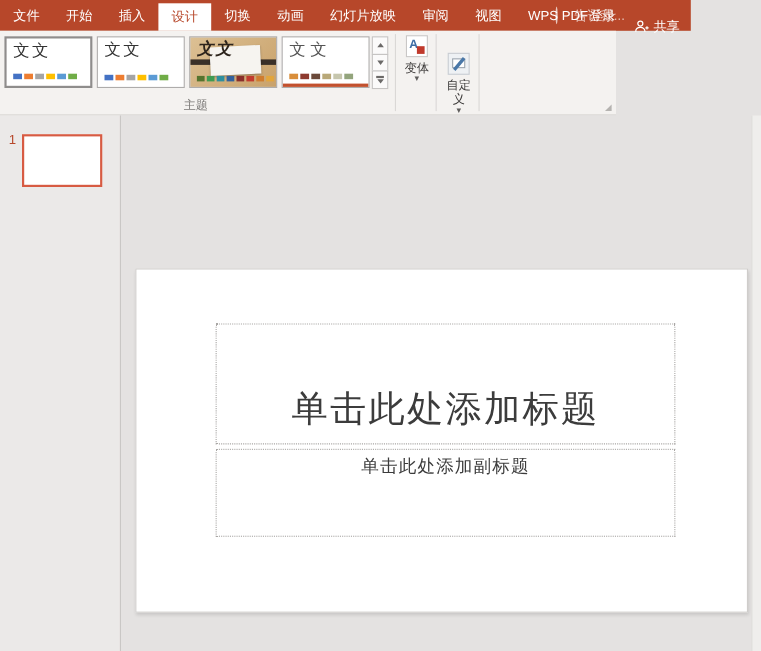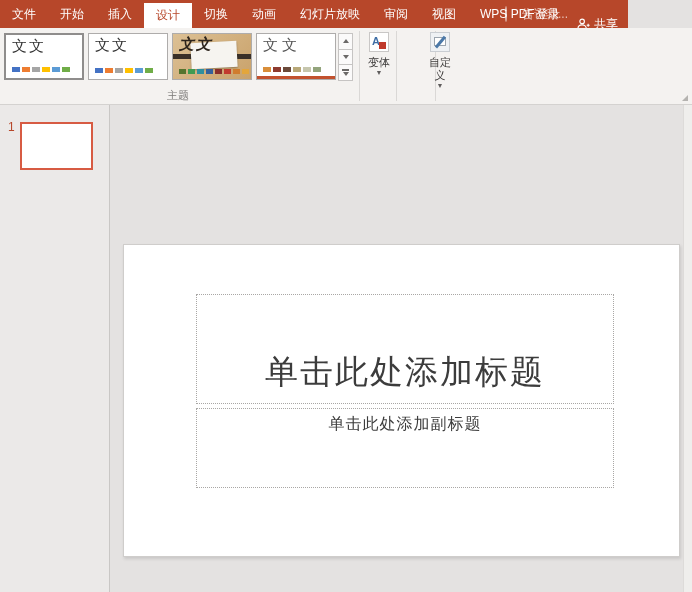--- a/index.html
+++ b/index.html
@@ -13,21 +13,21 @@
   .tab.active { background:#fff; color:#b7472a; margin-top:3px; padding-top:0; }
   .tellme { position:absolute; left:505px; top:0; height:28px; display:flex; align-items:center; gap:6px; color:rgba(255,255,255,0.65); font-size:12px; }
   .bulb { width:11px; height:15px; position:relative; opacity:0.7; }
   .bulb .globe { width:10px; height:10px; border:1.4px solid #fff; border-radius:50%; }
   .bulb .base { width:5px; height:3px; background:#fff; margin:1px auto 0; }
   .tab-right { position:absolute; right:0; top:0; height:28px; display:flex; align-items:center; }
   .signin { color:#fff; font-size:12px; padding:0 10px; }
   .share { color:#fff; font-size:12px; display:flex; align-items:center; gap:4px; padding:0 10px 0 6px;margin-top:20px; }
 
   
-  .ribbon { position:absolute; left:0; top:28px; width:692px; height:77px; background:#f4f2f0; border-bottom:1px solid #d4d2d0;padding-left:36px; }
+  .ribbon { position:absolute; left:0; top:28px; width:560px; height:77px; background:#f4f2f0; border-bottom:1px solid #d4d2d0;padding-left:36px; }
   .theme-item { position:absolute; top:5px; width:80px; height:47px; background:#fff; border:1px solid #aeacab; overflow:hidden; }
   .theme-item.selected { border:2px solid #8f8d8c; }
   .theme-text { position:absolute; left:6px; top:2px; font-size:15px; color:#333; letter-spacing:2px; }
   .swatch-row { position:absolute; left:6px; bottom:6px; display:flex; gap:2px; }
   .swatch-row span { width:8px; height:5px; display:block; }
   .theme-wood { background:linear-gradient(135deg,#dcc094,#c9a26b); }
   .theme-wood .band { position:absolute; left:0; top:20px; width:100%; height:5px; background:#3a3028; }
   .theme-wood .paper { position:absolute; left:18px; top:8px; width:46px; height:26px; background:#f6f4f0; transform:rotate(-3deg); box-shadow:0 1px 2px rgba(0,0,0,.3); }
   .theme-wood .theme-text { font-weight:bold; font-style:italic; color:#2d241c; z-index:2; top:1px; }
   .theme-wood .swatch-row span { width:7px; height:5px; }
@@ -180,21 +180,21 @@
     <div class="rib-sep" style="left:435px;"></div>
 
     <div class="bigbtn" style="left:361px;">
       <span class="icon-variants">
           <span class="A">A</span>
           <span class="sq"></span>
         </span>
       <span class="lbl">变体</span>
       <span class="caret">▼</span>
     </div>
-    <div class="bigbtn" style="left:422px;">
+    <div class="bigbtn" style="left:399px;margin-top:16px;">
       <span class="icon-customize">
           <span class="page"></span>
           <span class="pencil"></span>
         </span>
       <span class="lbl">自定义</span>
       <span class="caret">▼</span>
     </div>
 
     <div class="collapse-grip"></div>
   </div>

